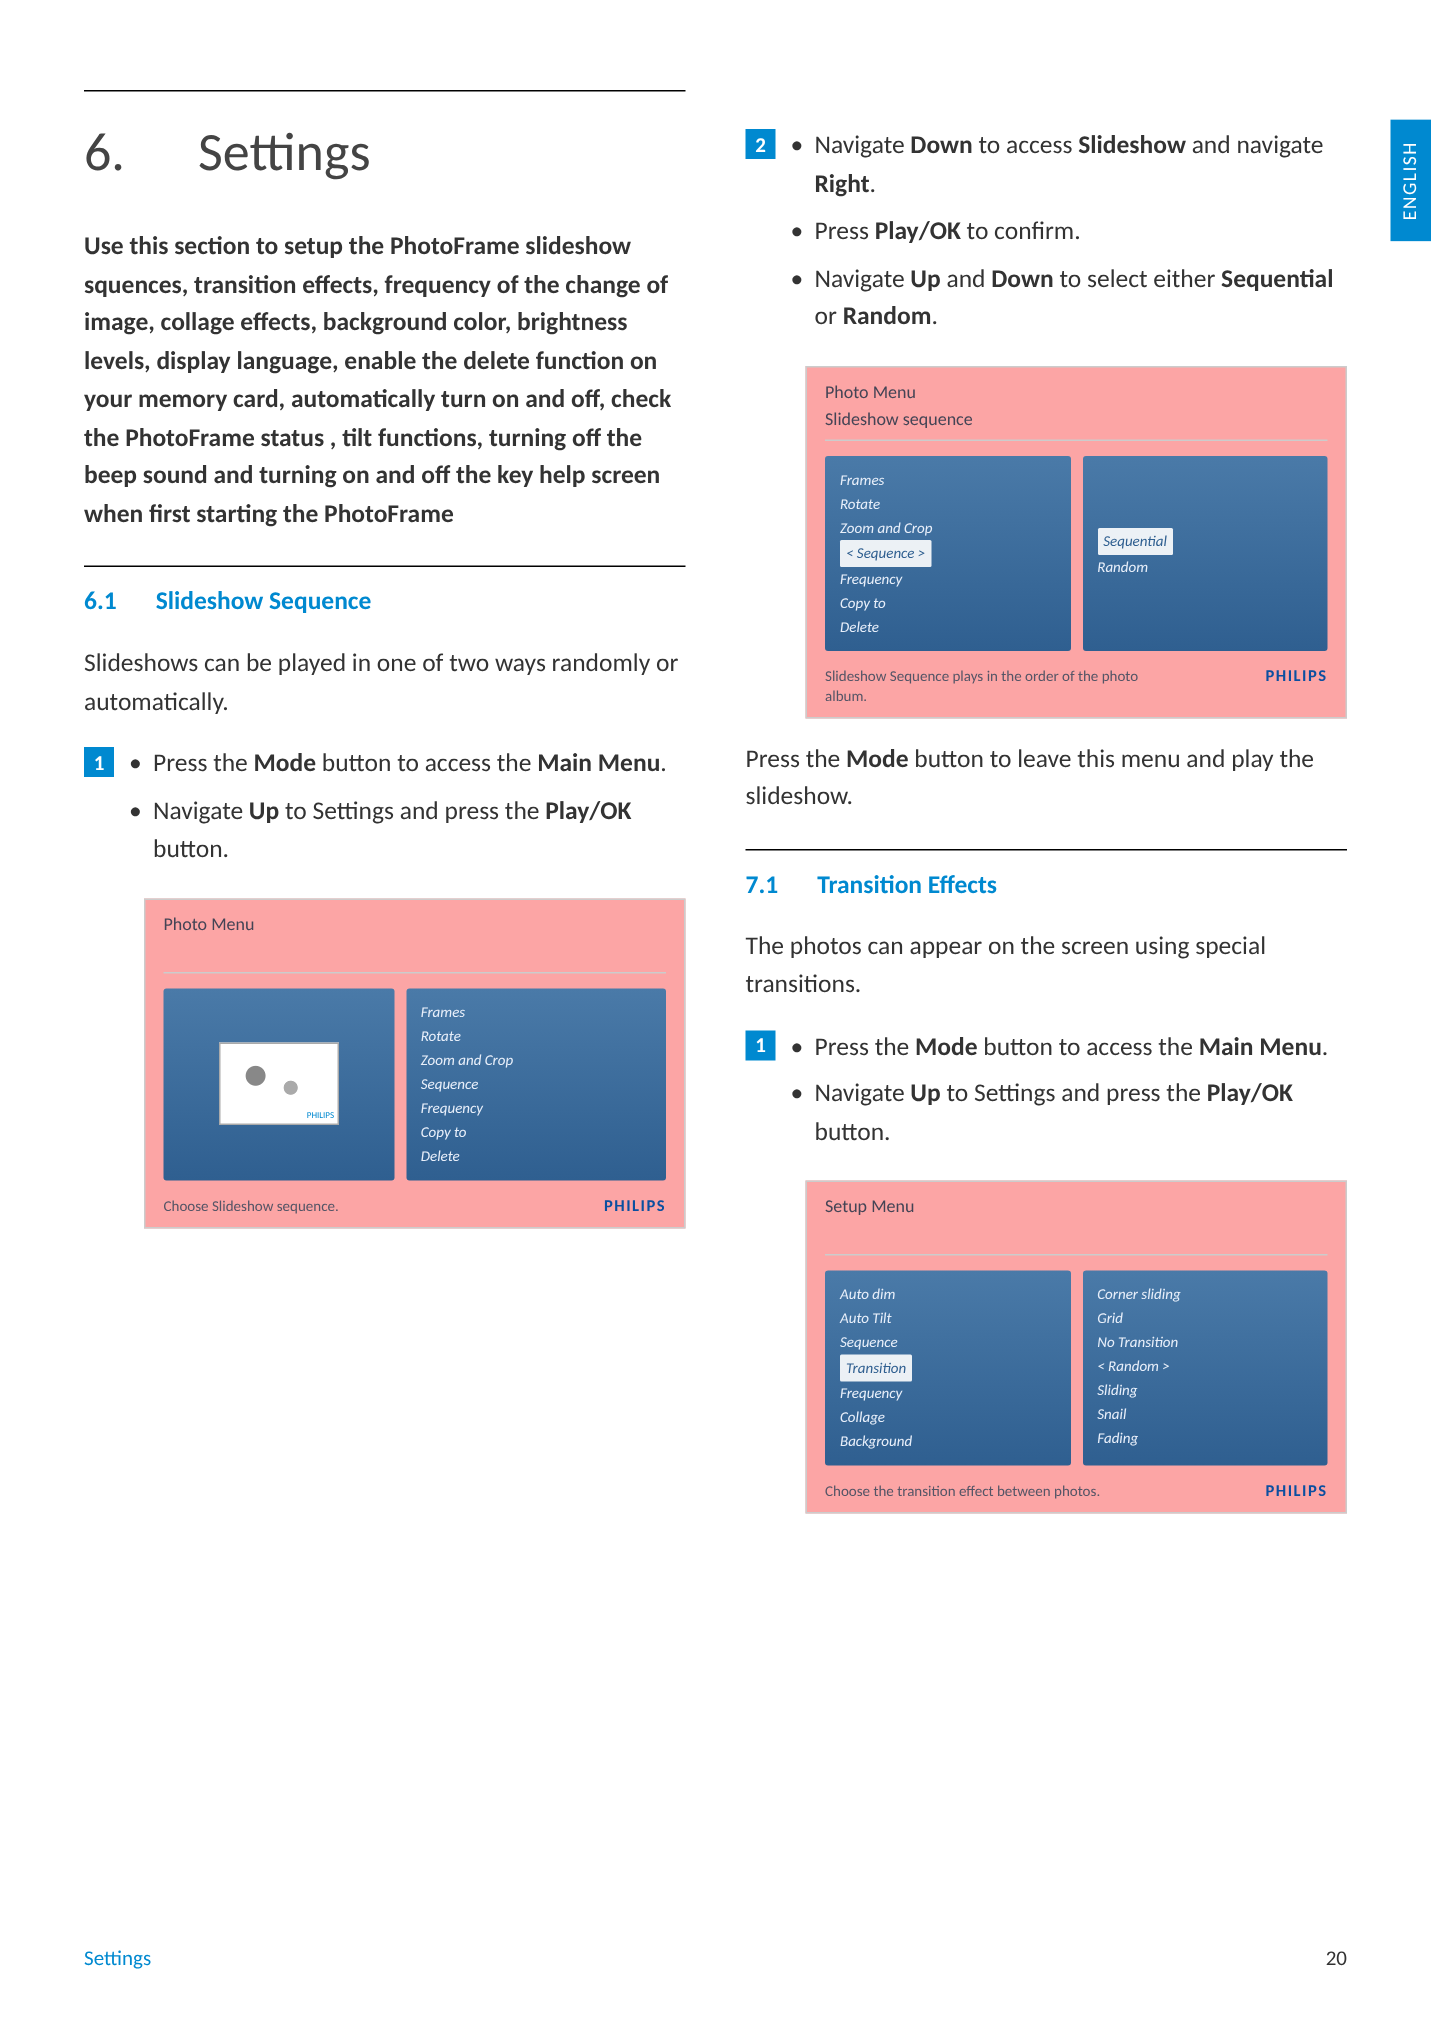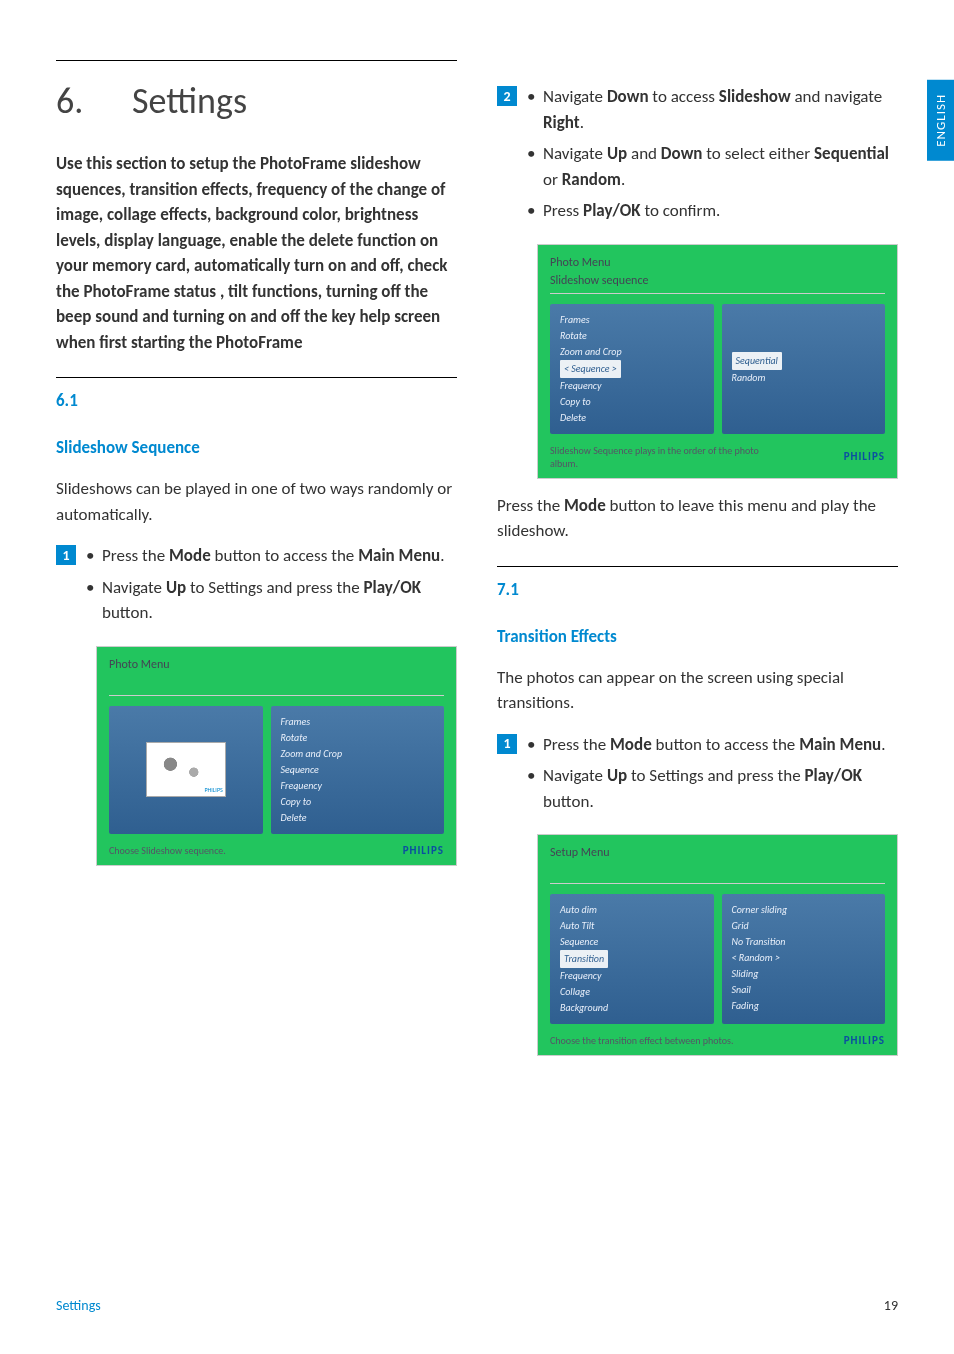--- a/index.html
+++ b/index.html
@@ -44,21 +44,20 @@
   .hr-top { border-top: 1px solid #000; margin-bottom: 18px; }
   .hr-thin { border-top: 1px solid #000; margin: 22px 0 12px 0; }
   .intro { font-size: 17px; line-height: 1.5; color: #333; margin-bottom: 8px; font-weight: bold; }
   .section-head {
     color: #0089d0;
     font-weight: bold;
     font-size: 17px;
     display: flex;
     gap: 26px;
     margin-bottom: 18px;
-    flex-direction: column;
   }
   .body-text { font-size: 17px; line-height: 1.5; margin-bottom: 16px; }
   .step { display: flex; gap: 10px; margin-bottom: 10px; }
   .step-badge {
     background: #0089d0;
     color: #fff;
     width: 20px; height: 20px;
     font-size: 14px;
     display: inline-flex;
     align-items: center; justify-content: center;
@@ -67,21 +66,21 @@
     font-weight: bold;
   }
   .step-content { flex: 1; font-size: 17px; line-height: 1.5; }
   .step-content ul { list-style: none; padding: 0; }
   .step-content li { position: relative; padding-left: 16px; margin-bottom: 6px; }
   .step-content li::before { content: "•"; position: absolute; left: 0; }
   b { font-weight: bold; text-align: center; }
 
   .device-screen {
     border: 1px solid #ccc;
-    background: #22c55e;
+    background: #fca5a5;
     margin: 14px 0 14px 40px;
     font-size: 11px;
     color: #555;
     padding: 10px 12px 8px 12px;
     position: relative;
   }
   .ds-title { font-size: 12px; margin-bottom: 4px; color: #445; }
   .ds-sub { font-size: 12px; margin-bottom: 10px; color: #445; border-bottom: 1px solid #ccc; padding-bottom: 6px;}
   .ds-body { display: flex; gap: 8px; margin-bottom: 10px; min-height: 100px; }
   .ds-panel {
@@ -101,21 +100,21 @@
     border-radius: 2px;
     flex: 1;
     display:flex; align-items:center; justify-content:center;
   }
   .thumb-img {
     width: 80px; height: 55px; background: #fff; border: 1px solid #aaa;
     display:flex; align-items:flex-end; justify-content:flex-end;
     font-size:6px; color:#0089d0; padding:2px;
     background-image: radial-gradient(circle at 30% 40%, #888 0 10%, transparent 11%), radial-gradient(circle at 60% 55%, #aaa 0 8%, transparent 9%);
   }
-  .ds-footer { display:flex; justify-content: space-between; align-items:center; font-size: 10px; color:#556; }
+  .ds-footer { display:flex; justify-content: space-between; align-items:flex-start; font-size: 10px; color:#556; }
   .philips-logo { color: #0b4fa0; font-weight: bold; letter-spacing: 1px; font-size: 11px; }
 
   .page-footer {
     position: absolute;
     bottom: 40px;
     left: 56px; right: 56px;
     display: flex;
     justify-content: space-between;
     font-size: 14px;
   }
@@ -186,24 +185,24 @@
   <div class="col">
     <div style="height:24px"></div>
     <div class="step">
       <span class="step-badge">2</span>
       <div class="step-content">
         <ul>
           <li>
             <span>Navigate </span><b>Down</b><span> to access </span><b>Slideshow</b><span> and navigate </span><b>Right</b><span>.</span>
           </li>
           <li>
+            <span>Press </span><b>Play/OK</b><span> to confirm.</span>
+          </li>
+          <li>
             <span>Navigate </span><b>Up</b><span> and </span><b>Down</b><span> to select either </span><b>Sequential</b><span> or </span><b>Random</b><span>.</span>
-          </li>
-          <li>
-            <span>Press </span><b>Play/OK</b><span> to confirm.</span>
           </li>
         </ul>
       </div>
     </div>
 
     <div class="device-screen">
       <div class="ds-title">Photo Menu</div>
       <div class="ds-sub">Slideshow sequence</div>
       <div class="ds-body">
         <div class="ds-panel">
@@ -277,14 +276,14 @@
       <div class="ds-footer">
         <span>Choose the transition effect between photos.</span>
         <span class="philips-logo">PHILIPS</span>
       </div>
     </div>
   </div>
 </div>
 
 <div class="page-footer">
   <span class="label">Settings</span>
-  <span>19</span>
+  <span>20</span>
 </div>
 
 </body></html>

